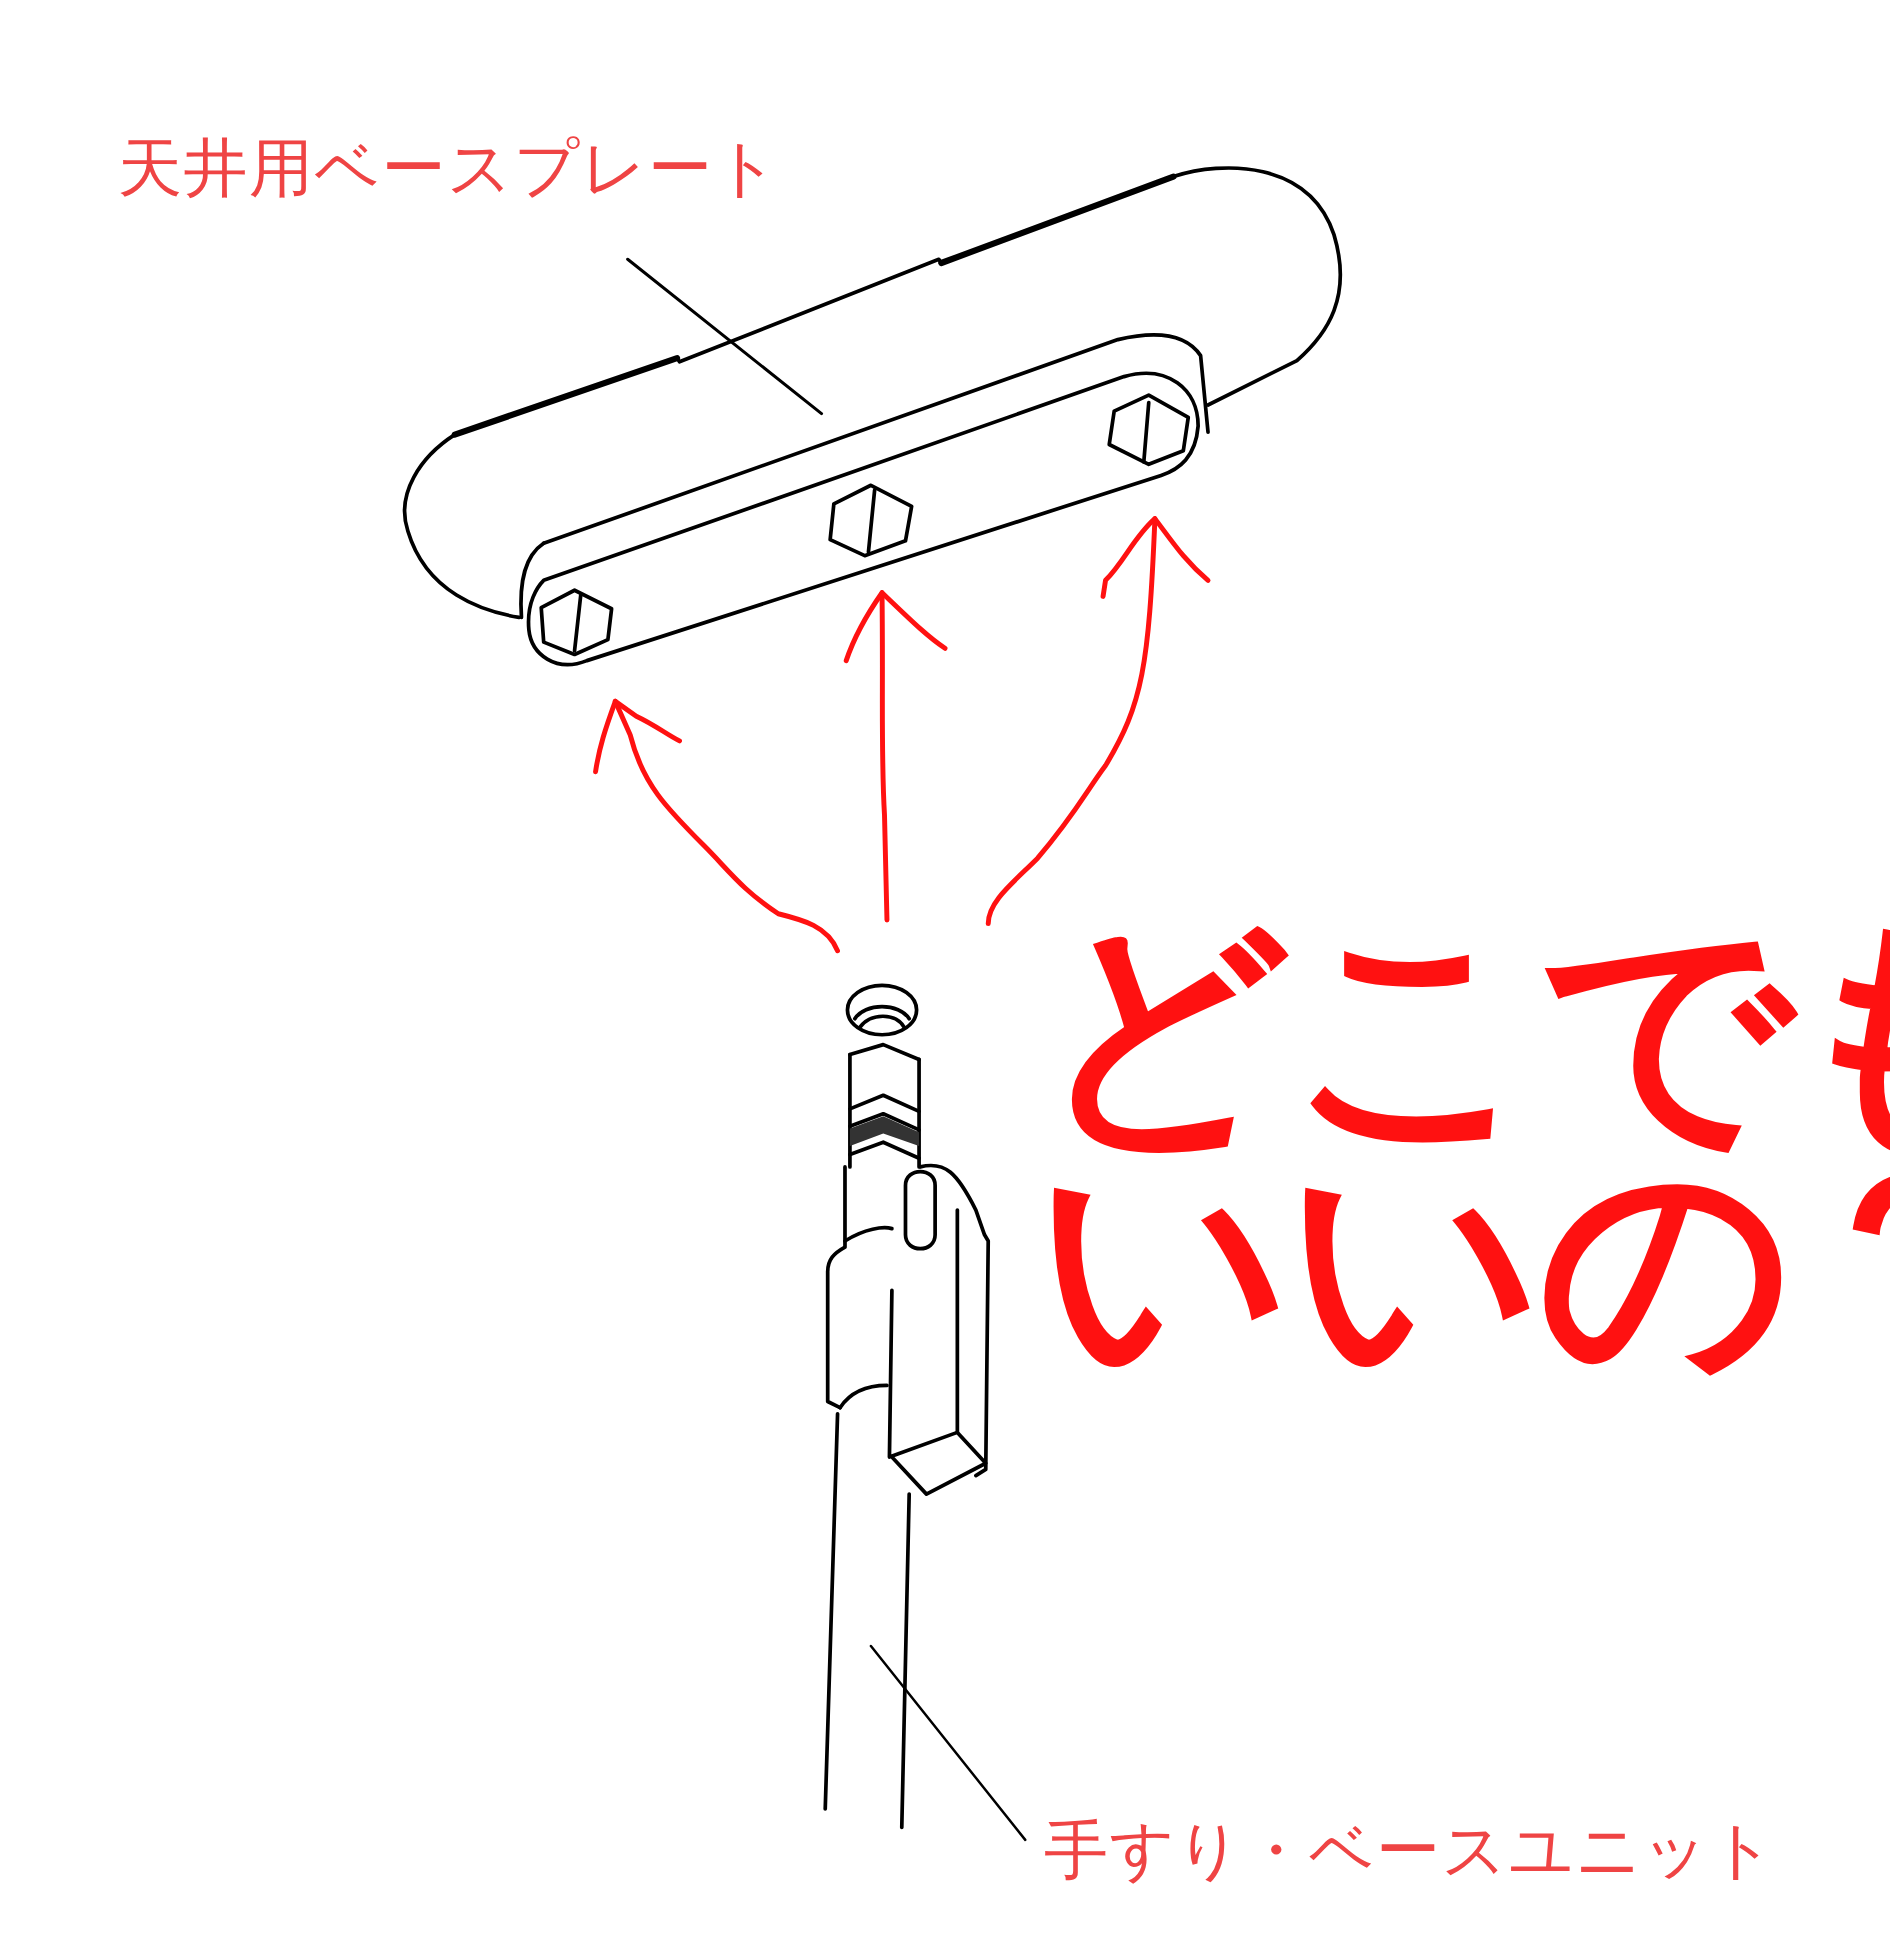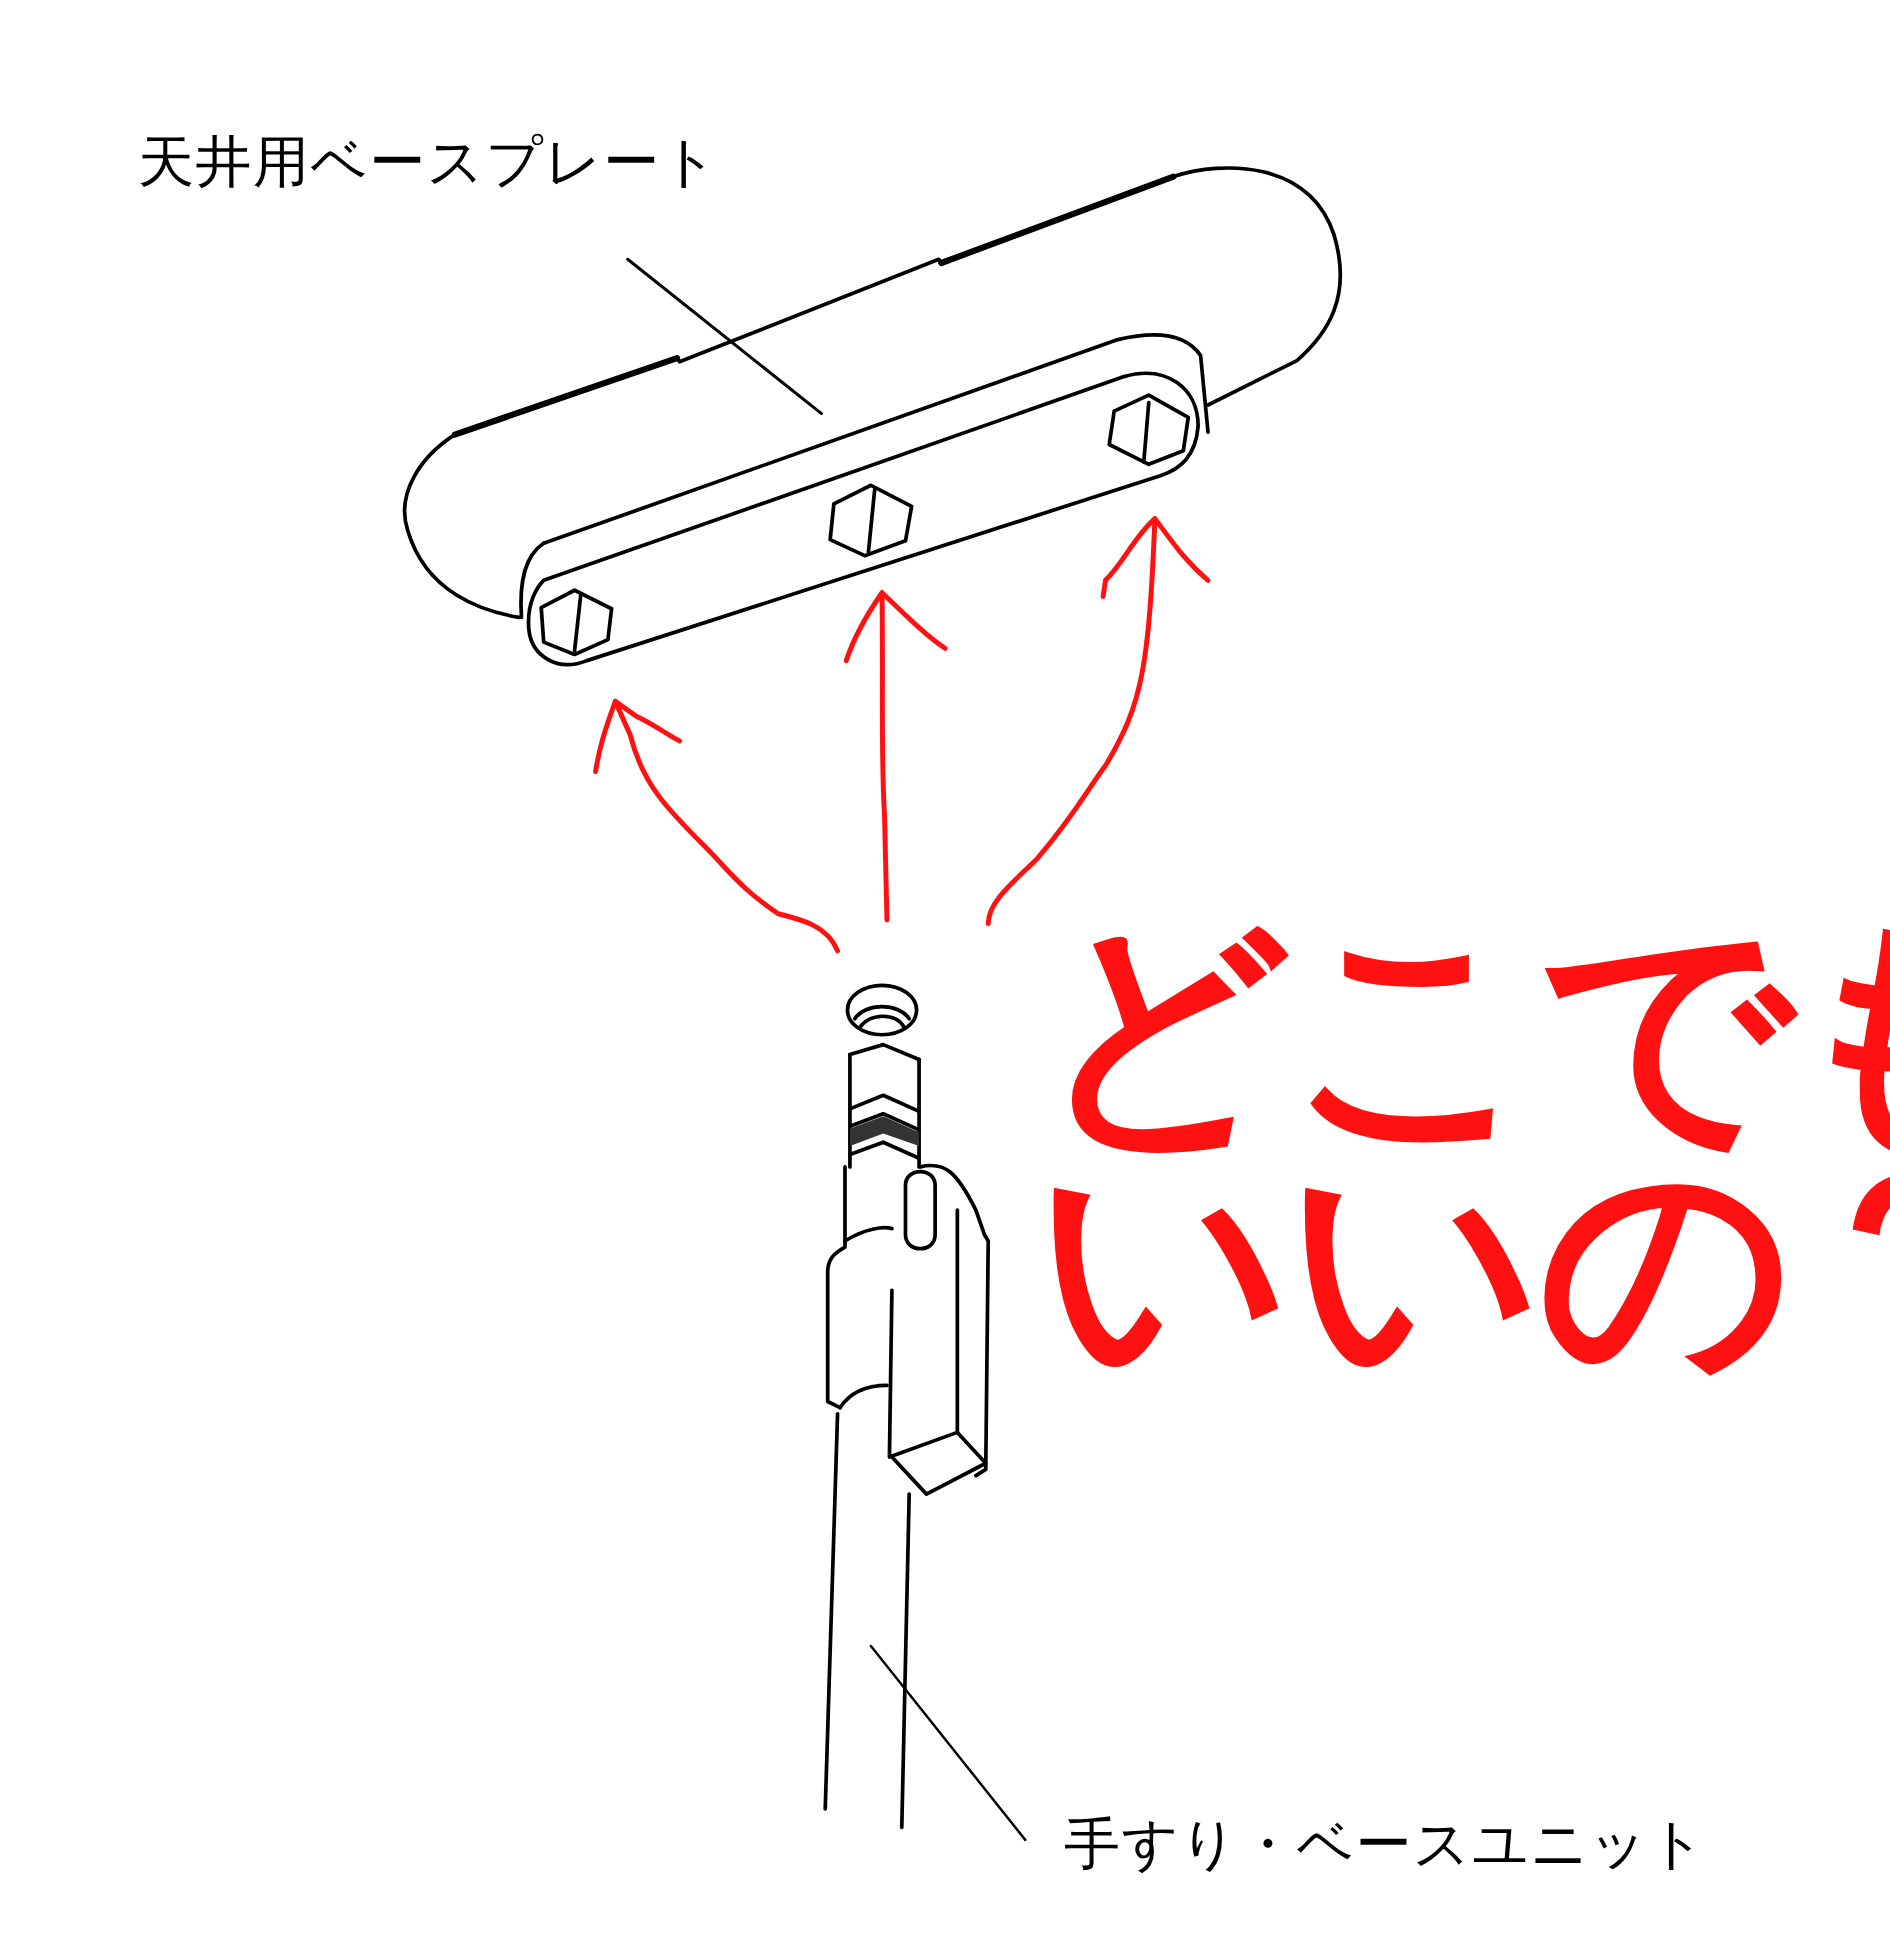--- a/index.html
+++ b/index.html
@@ -1,18 +1,18 @@
 <!DOCTYPE html>
 <html style="font-size:12px"><head>
 <meta charset="utf-8">
 <style>
   html,body{margin:0;padding:0;background:#ffffff;}
   body{width:1890px;height:1951px;position:relative;overflow:hidden;font-family:"DejaVu Sans",sans-serif;}
   svg.art{position:absolute;left:0;top:0;width:1890px;height:1951px;}
-  .label{position:absolute;color:#000000;font-family:"DejaVu Sans",sans-serif;font-size:56px;letter-spacing:1.5px;white-space:nowrap;margin-left:20px;}
+  .label{position:absolute;color:#ef4444;font-family:"DejaVu Sans",sans-serif;font-size:64px;letter-spacing:1.5px;white-space:nowrap;}
   .question{position:absolute;color:#ff1111;font-family:"DejaVu Sans",sans-serif;font-weight:bold;font-size:250px;line-height:1.0;letter-spacing:-4.6px;white-space:nowrap;}
 </style>
 </head>
 <body>
 
 <svg class="art" viewBox="0 0 1530 1580" xmlns="http://www.w3.org/2000/svg">
   <g fill="none" stroke="#000" stroke-width="3" stroke-linejoin="round" stroke-linecap="round">
 
     <g>
       <path d="M368,352 L548,290 L550,293 L760,210 L762,213 L950,143 C990,130 1060,130 1080,190 C1095,240 1075,270 1050,292 L978,328"></path>

